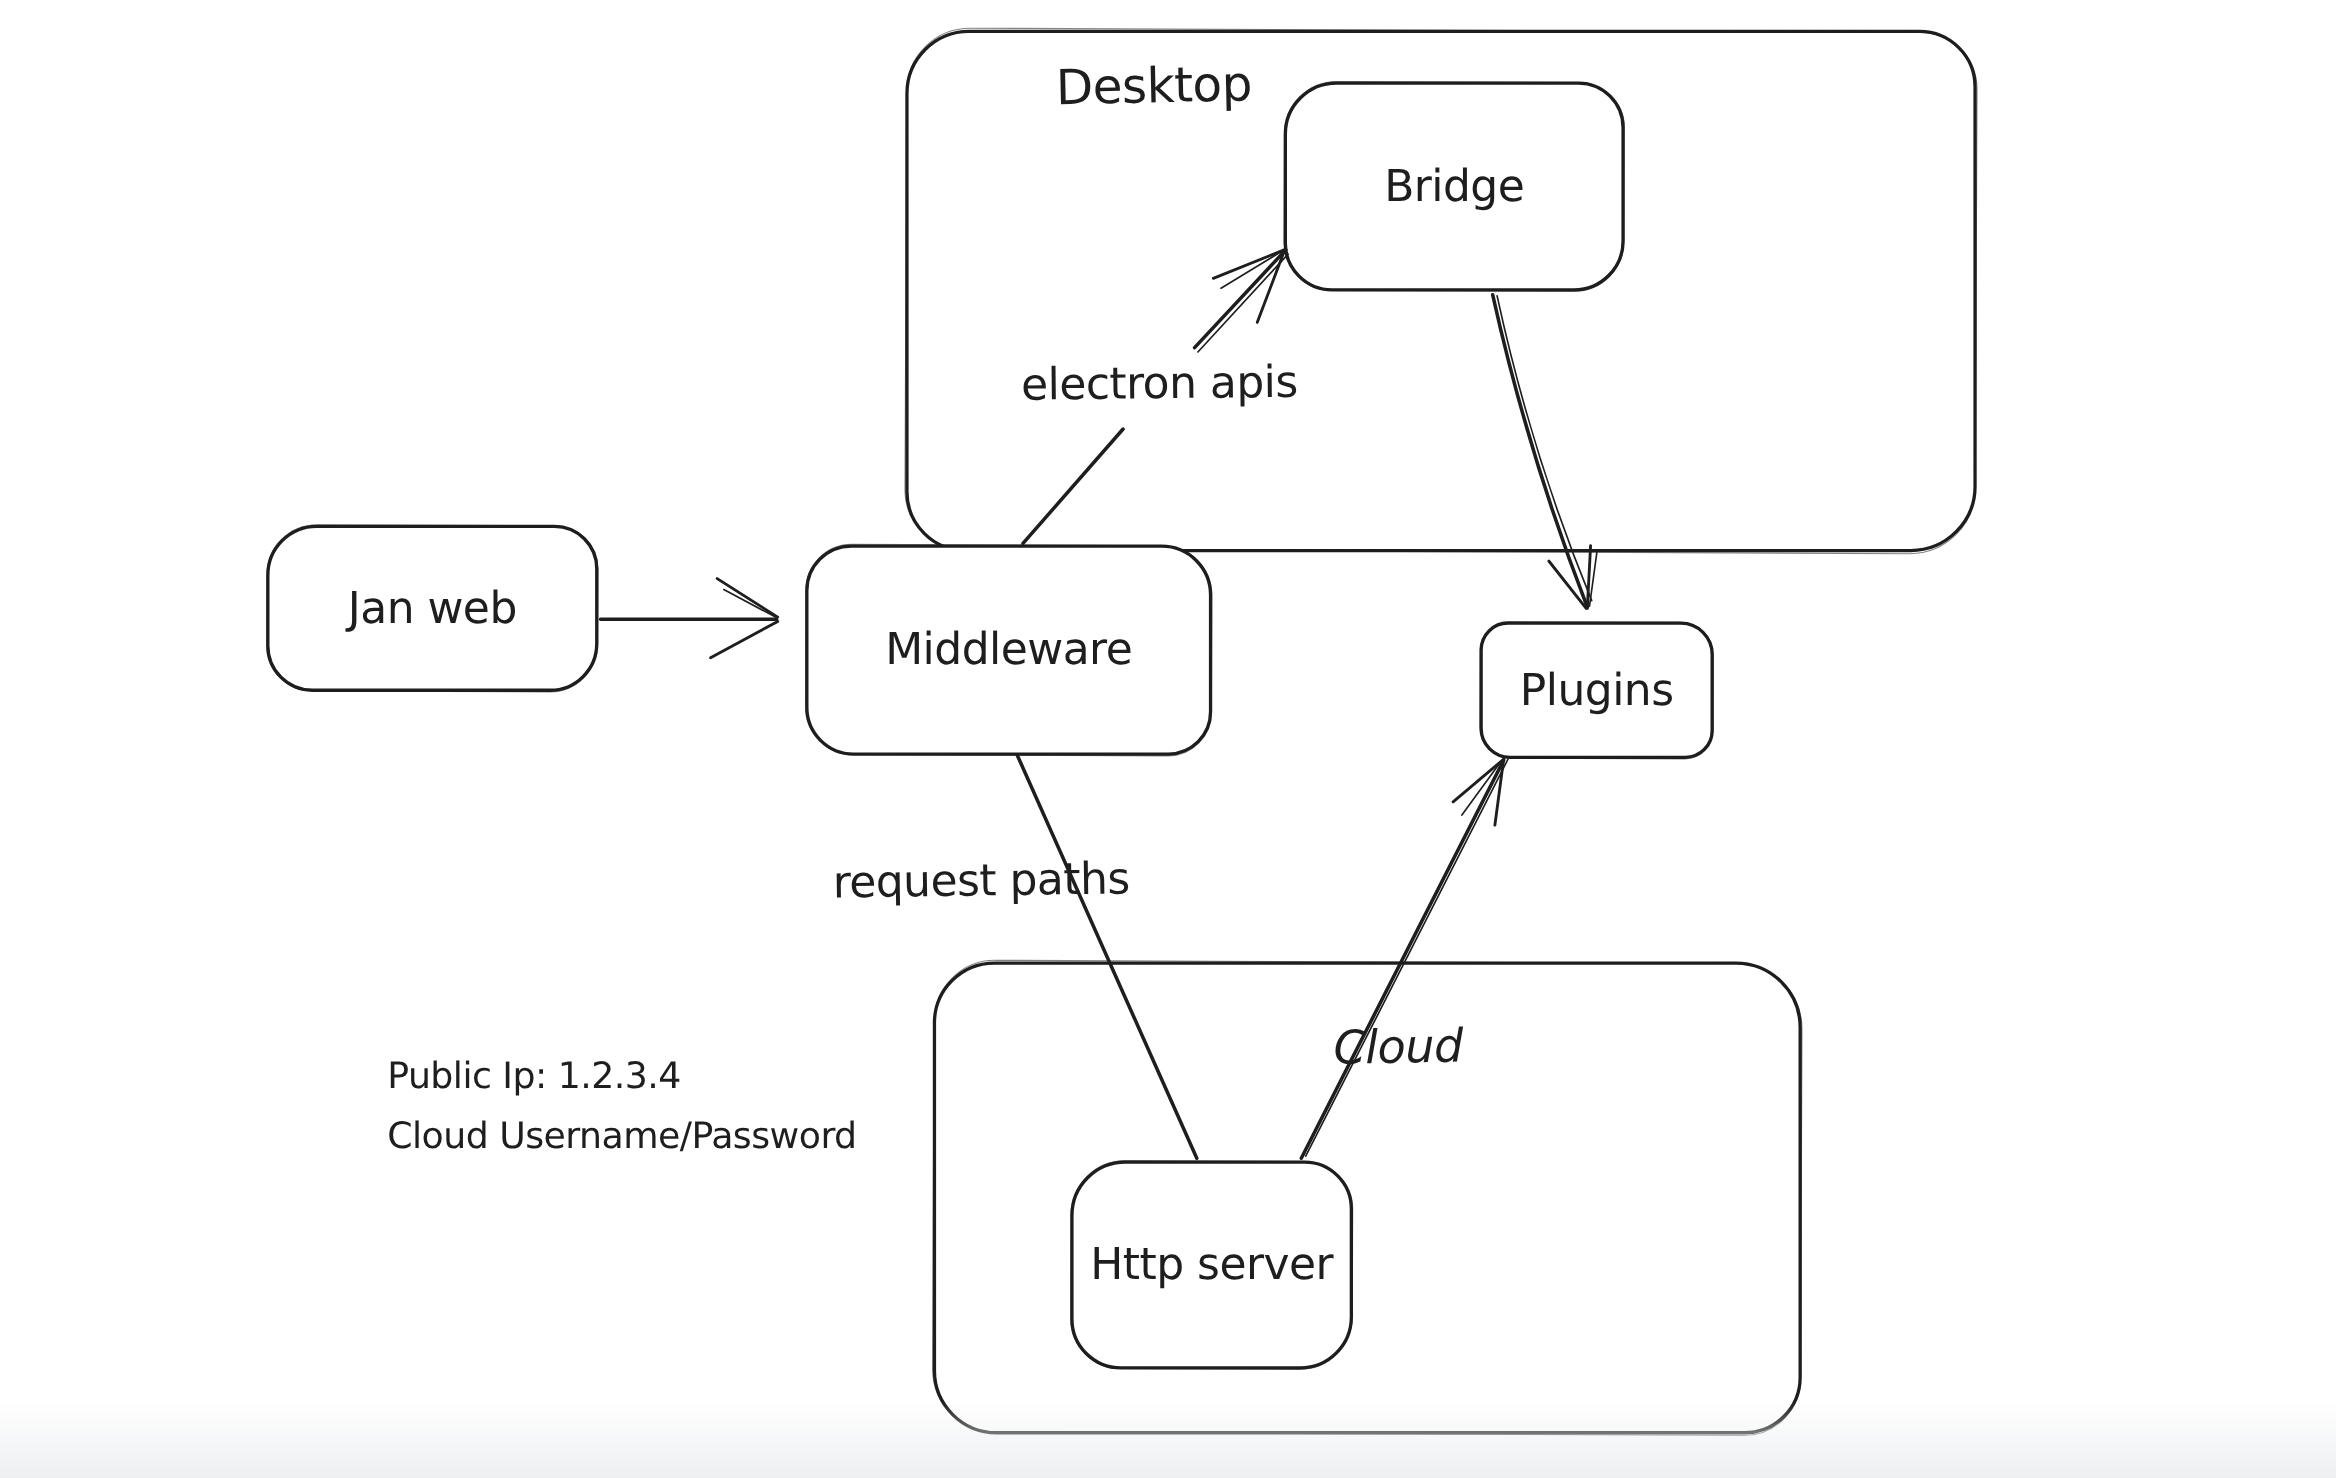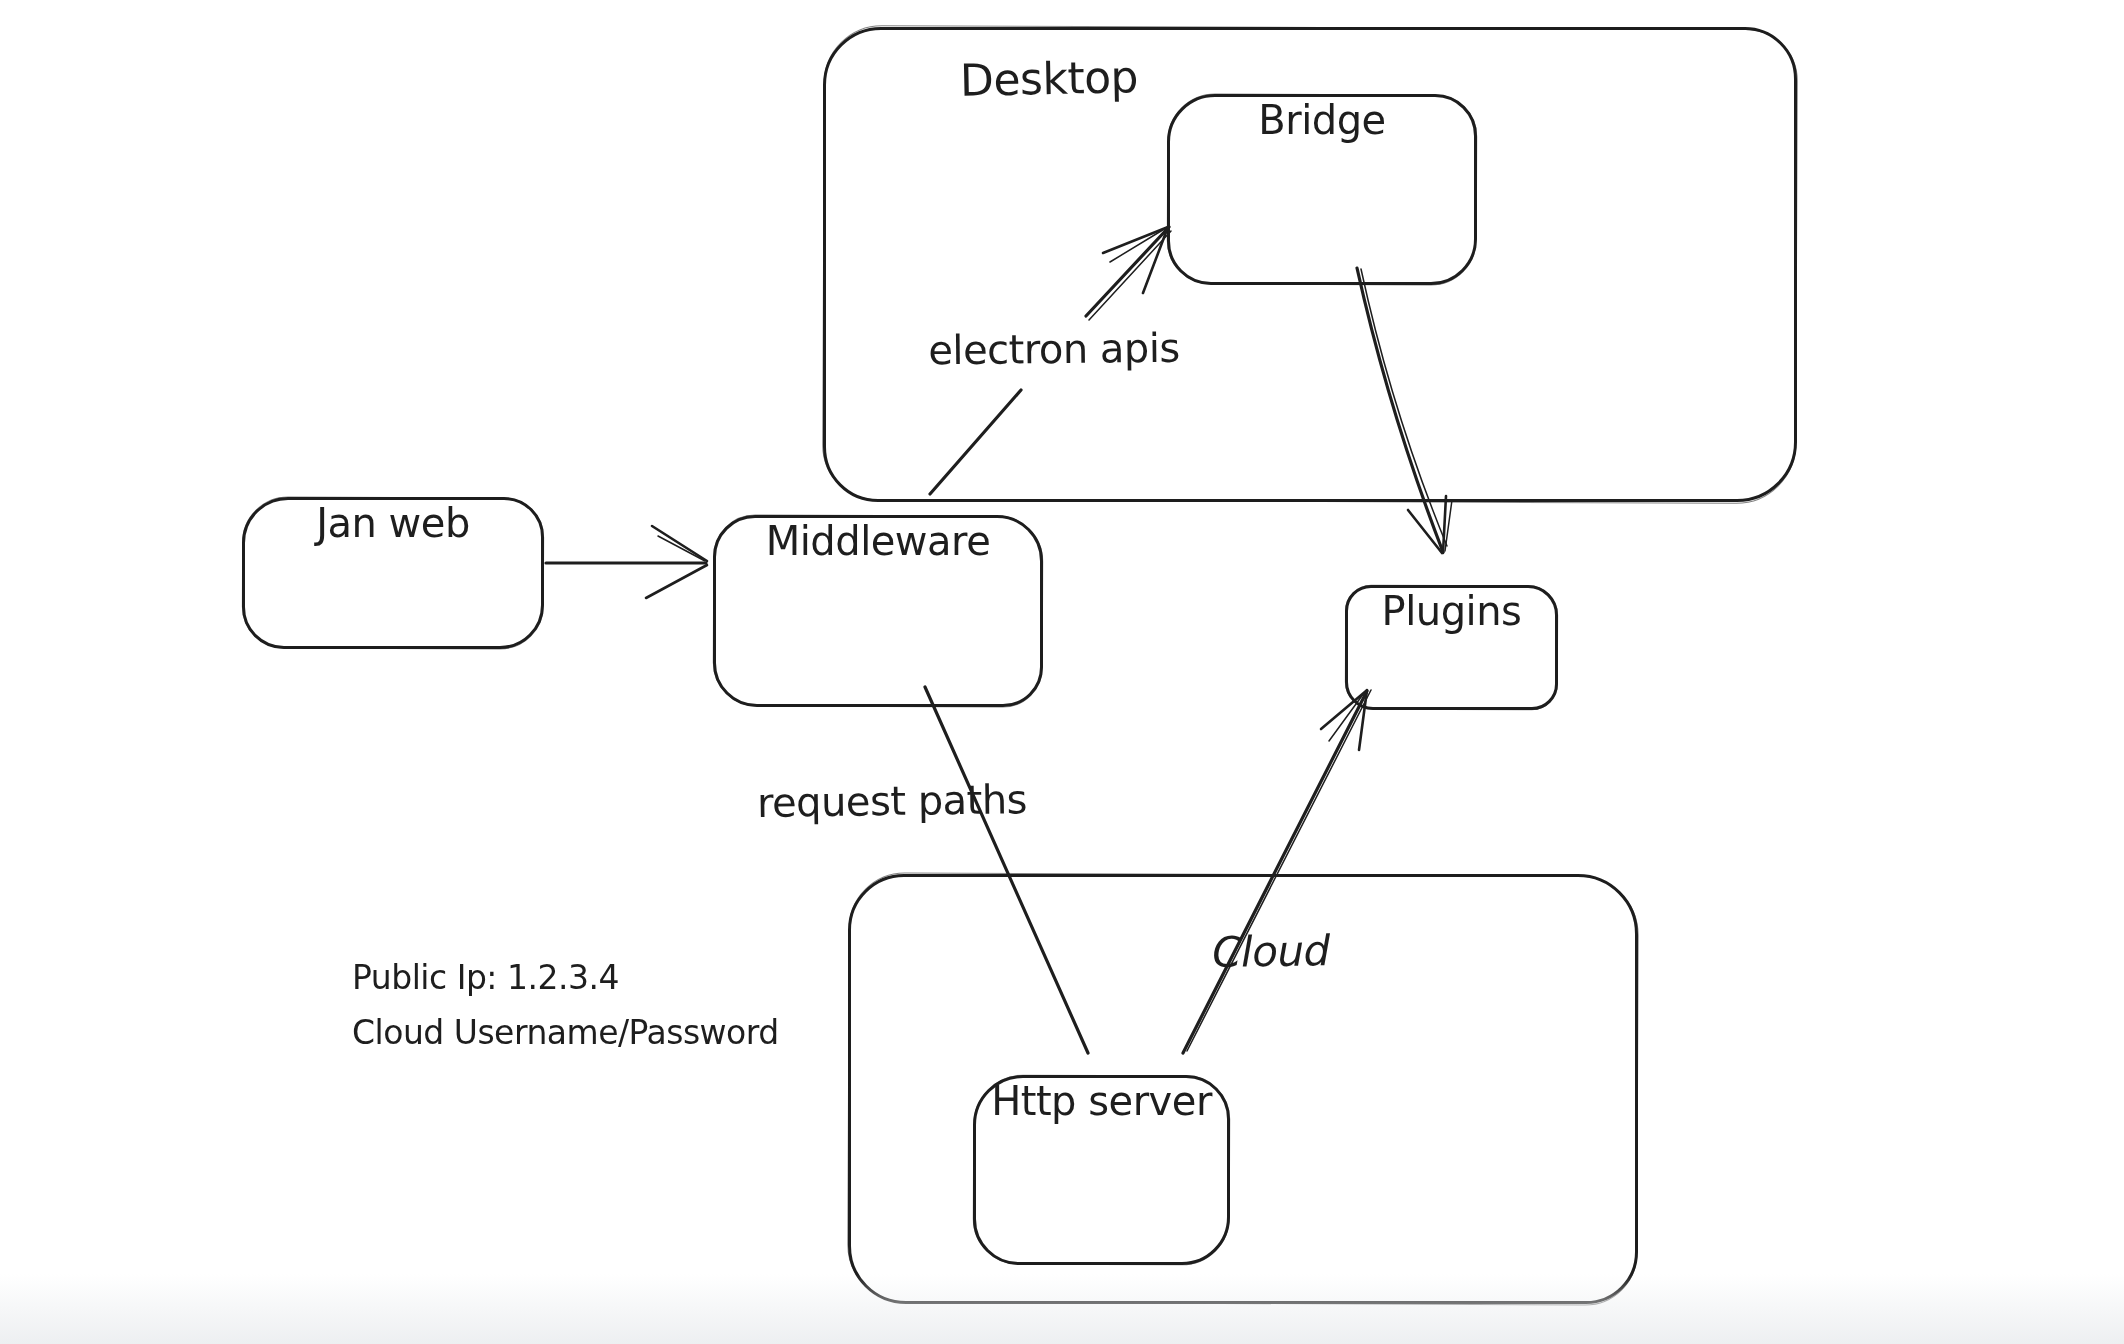--- a/index.html
+++ b/index.html
@@ -17,34 +17,34 @@
     pointer-events:none;z-index:50;
   }
 
   
   .cbox,.node{
     position:absolute;
     border:3px solid #1e1e1e;
     box-sizing:border-box;
   }
   .cbox{background:transparent;}
-  .node{background:#ffffff;display:flex;justify-content:center;margin-top:20px;}
+  .node{background:#ffffff;display:flex;align-items:center;justify-content:center;}
   .cbox::after,.node::after{ 
     content:"";position:absolute;inset:-3px;
     border:1.6px solid rgba(30,30,30,.55);
     border-radius:inherit;
     transform:rotate(.25deg);
     pointer-events:none;
   }
 
   .desktop{left:823px;top:27px;width:974px;height:475px;border-radius:58px 52px 60px 55px;}
   .cloud{left:848px;top:874px;width:790px;height:430px;border-radius:56px 60px 52px 58px;font-style:italic;}
 
   .jan-web{left:242px;top:477px;width:302px;height:152px;border-radius:46px 40px 44px 42px;}
-  .middleware{left:713px;top:495px;width:330px;height:192px;border-radius:42px 46px 40px 44px;}
+  .middleware{left:732px;top:495px;width:370px;height:192px;border-radius:42px 46px 40px 44px;}
   .bridge{left:1167px;top:74px;width:310px;height:191px;border-radius:48px 42px 46px 44px;}
   .plugins{left:1345px;top:565px;width:213px;height:125px;border-radius:26px 30px 26px 28px;}
   .http-server{left:973px;top:1055px;width:257px;height:190px;border-radius:50px 44px 48px 46px;}
 
   
   .node-label{
     font-size:40px;letter-spacing:-.5px;white-space:nowrap;
   }
   .clabel{
     position:absolute;font-size:44px;letter-spacing:-.5px;

